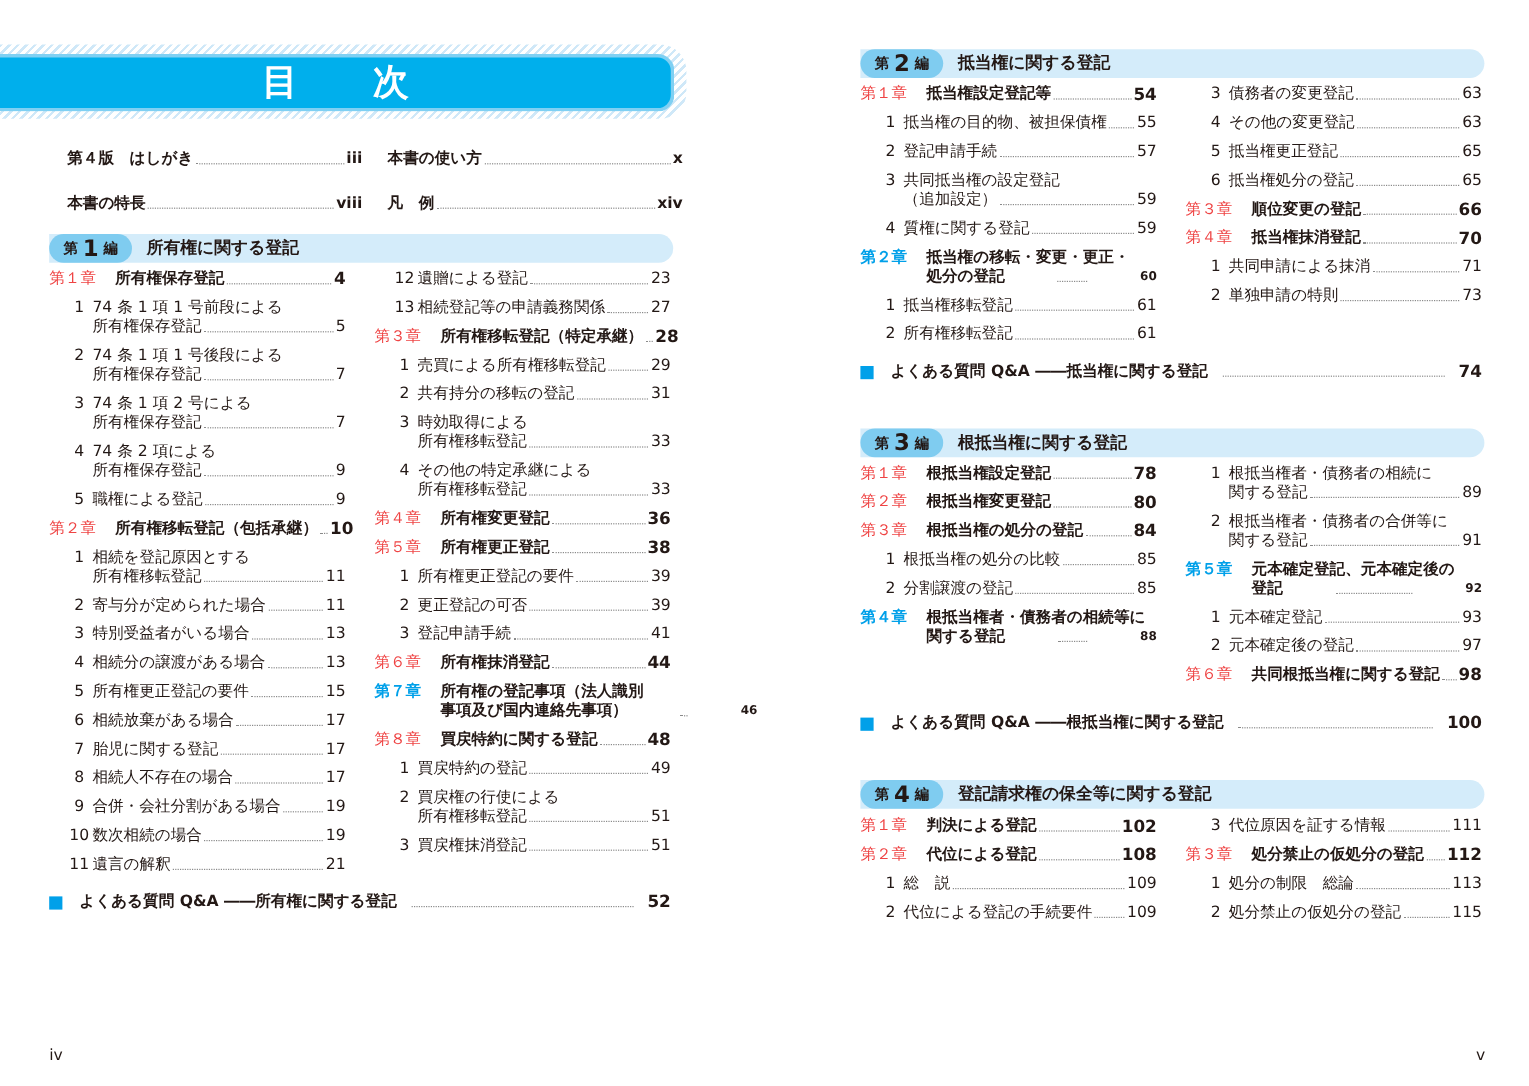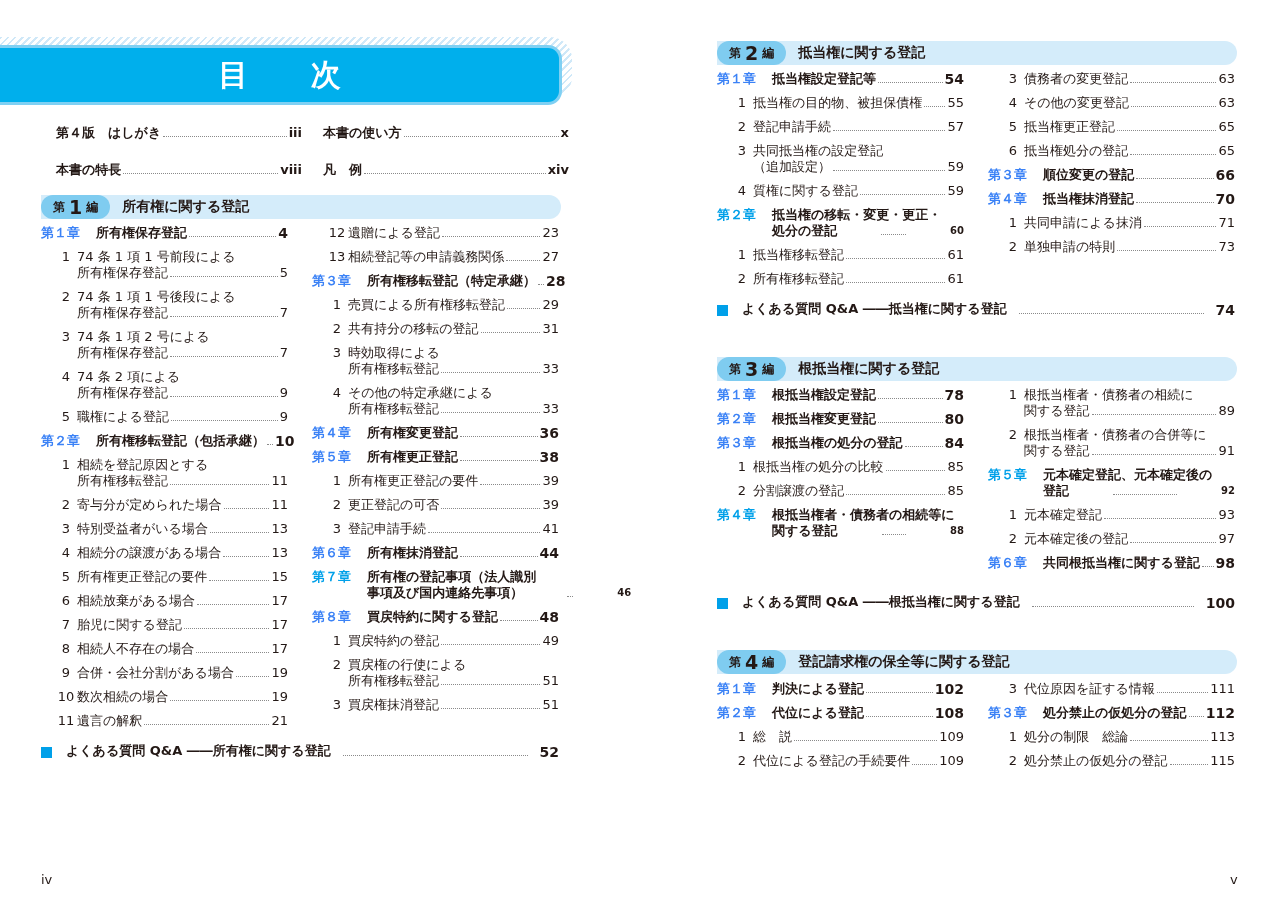--- a/index.html
+++ b/index.html
@@ -10,38 +10,38 @@
   .page-left { left: 0; width: 637px; }
   .page-right { left: 637px; width: 637px; }
 
   
   .title-banner {
     position: absolute; left: 0; top: 37px; width: 572px; height: 62px;
     border-radius: 0 22px 22px 0;
     background: repeating-linear-gradient(135deg, #cfe8f8 0 2px, #ffffff 2px 5px);
   }
   .title-inner {
-    position: absolute; left: 0; top: 8px; width: 562px; height: 60px;
+    position: absolute; left: 0; top: 8px; width: 562px; height: 48px;
     background: #00afec; border-radius: 0 14px 14px 0;
     border: 3px solid #7fd0f3; border-left: none;
-    display: flex; align-items: center; justify-content: center;
+    display: flex; justify-content: center;
   }
   .title-text { color: #ffffff; font-size: 30px; font-weight: bold; letter-spacing: 26px; padding-left: 26px; }
 
   
   .front { position: absolute; left: 56px; top: 125px; width: 516px; display: grid; grid-template-columns: 246px 246px; column-gap: 24px; row-gap: 5px; gap: 21px; }
 
   
   .entry { display: flex; align-items: flex-end; font-size: 13px; line-height: 16px; white-space: nowrap; }
   .entry .num { display: inline-block; width: 22px; text-align: center; flex: none; }
   .entry .lbl { flex: none; }
   .entry .dots { flex: 1; border-bottom: 1px dotted #8a8a8a; margin: 0 2px 4px 2px; min-width: 6px; }
   .entry .pg { flex: none; }
   .entry.bold .lbl, .entry.bold .pg { font-weight: bold; }
-  .entry.chapter .ch { color: #3b82f6; font-weight: bold; flex: none; width: 55px; }
+  .entry.chapter .ch { color: #ef4444; font-weight: normal; flex: none; width: 55px; }
   .entry.chapter .lbl { font-weight: bold; }
   .entry.chapter .pg { font-weight: bold; font-size: 14px; }
 
   .multi { display: flex; flex-direction: column; }
   .multi .first { font-size: 13px; line-height: 16px; white-space: nowrap; }
   .multi .first .num { display: inline-block; width: 22px; text-align: center; }
   .multi .rest { padding-left: 22px; }
   .multi.chapter .first .ch { display: inline-block; color: #00a0e9; font-weight: bold; width: 55px; }
   .multi.chapter .first { font-weight: bold; }
   .multi.chapter .rest { padding-left: 55px; gap: 42px; }

